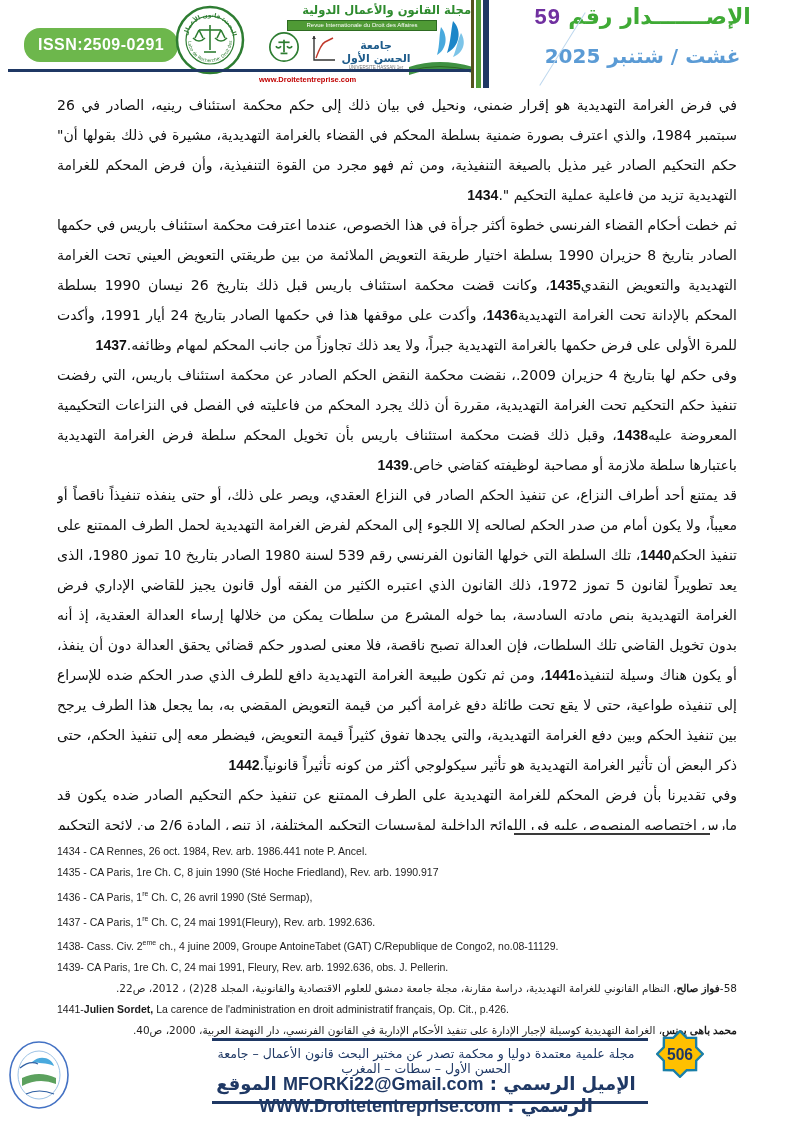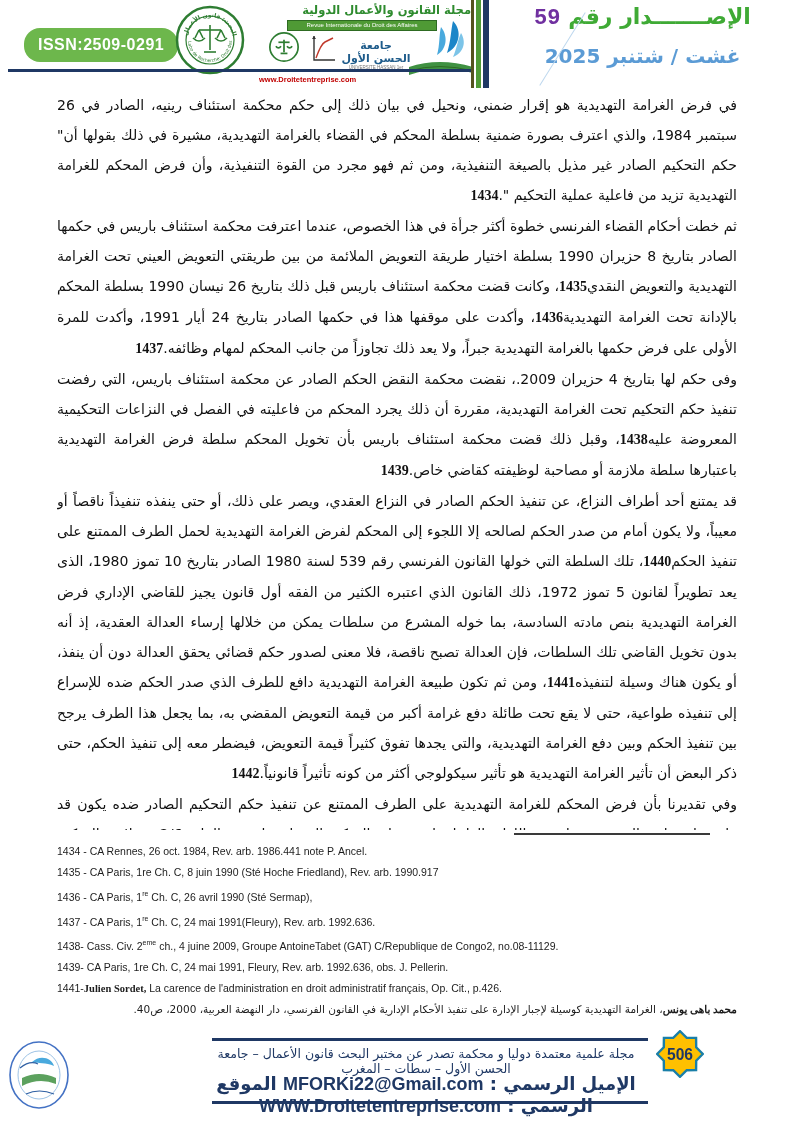--- a/index.html
+++ b/index.html
@@ -36,21 +36,21 @@
   .issue-line{direction:rtl;font-size:22px;font-weight:bold;color:#3faa35;line-height:26px;}
   .issue-num{color:#7030A0;font-family:Liberation Mono, monospace;}
   .date-line{direction:rtl;font-size:20px;font-weight:bold;color:#5B9BD5;margin-top:12px;}
   .diag-line{position:absolute;left:562px;top:6px;height:86px;width:0;
     border-left:1.5px solid #BDD7EE;transform:rotate(32deg);}
 
   
   .body-text{position:absolute;top:90px;left:57px;width:680px;max-height:740px;overflow:hidden;
     direction:rtl;text-align:justify;color:#101010;font-size:14px;line-height:30px;}
   .para{margin:0;}
-  .fnref{font-weight:bold;font-family:Liberation Serif, serif;}
+  .fnref{font-weight:bold;font-family:Liberation Sans, sans-serif;}
 
   
   .fn-sep{position:absolute;top:833px;right:84px;width:196px;height:2px;background:#3a3a3a;}
   .footnotes{position:absolute;top:841px;left:57px;right:57px;}
   .fn{font-size:10.5px;line-height:21px;color:#1c1c1c;font-family:"Liberation Sans",sans-serif;}
   .fn-fr{direction:ltr;text-align:left;}
   .fn-ar{direction:rtl;text-align:right;font-family:"DejaVu Sans",sans-serif;}
   .fn b{font-weight:bold;}
   .fn sup{font-size:7px;}
 
@@ -149,20 +149,21 @@
     </main>
 
   <div class="fn-sep"></div>
   <section class="footnotes">
       <div class="fn fn-fr"><span>1434 - CA Rennes, 26 oct. 1984, Rev. arb. 1986.441 note P. Ancel.</span></div>
       <div class="fn fn-fr"><span>1435 - CA Paris, 1re Ch. C, 8 juin 1990 (Sté Hoche Friedland), Rev. arb. 1990.917</span></div>
       <div class="fn fn-fr"><span>1436 - CA Paris, 1</span><sup>re</sup><span> Ch. C, 26 avril 1990 (Sté Sermap),</span></div>
       <div class="fn fn-fr"><span>1437 - CA Paris, 1</span><sup>re</sup><span> Ch. C, 24 mai 1991(Fleury), Rev. arb. 1992.636.</span></div>
       <div class="fn fn-fr"><span>1438- Cass. Civ. 2</span><sup>eme</sup><span> ch., 4 juine 2009, Groupe AntoineTabet (GAT) C/Republique de Congo2, no.08-11129.</span></div>
       <div class="fn fn-fr"><span>1439- CA Paris, 1re Ch. C, 24 mai 1991, Fleury, Rev. arb. 1992.636, obs. J. Pellerin.</span></div>
+      <div class="fn fn-ar"><span>58-</span><b class="fnref">فواز صالح</b><span>، النظام القانوني للغرامة التهديدية، دراسة مقارنة، مجلة جامعة دمشق للعلوم الاقتصادية والقانونية، المجلد 28(2) ، 2012، ص22.</span></div>
       <div class="fn fn-fr"><span>1441-</span><b class="fnref">Julien Sordet,</b><span> La carence de l'administration en droit administratif français, Op. Cit., p.426.</span></div>
       <div class="fn fn-ar"><b class="fnref">محمد باهى يونس</b><span>، الغرامة التهديدية كوسيلة لإجبار الإدارة على تنفيذ الأحكام الإدارية في القانون الفرنسي، دار النهضة العربية، 2000، ص40.</span></div>
     </section>
 
   <footer>
     <div class="footer-rule-top"></div>
     <div class="footer-line1">مجلة علمية معتمدة دوليا و محكمة تصدر عن مختبر البحث قانون الأعمال – جامعة الحسن الأول – سطات – المغرب</div>
     <div class="footer-line2">
       <span>الإميل الرسمي :</span>
       <span class="latin">MFORKi22@Gmail.com</span>

